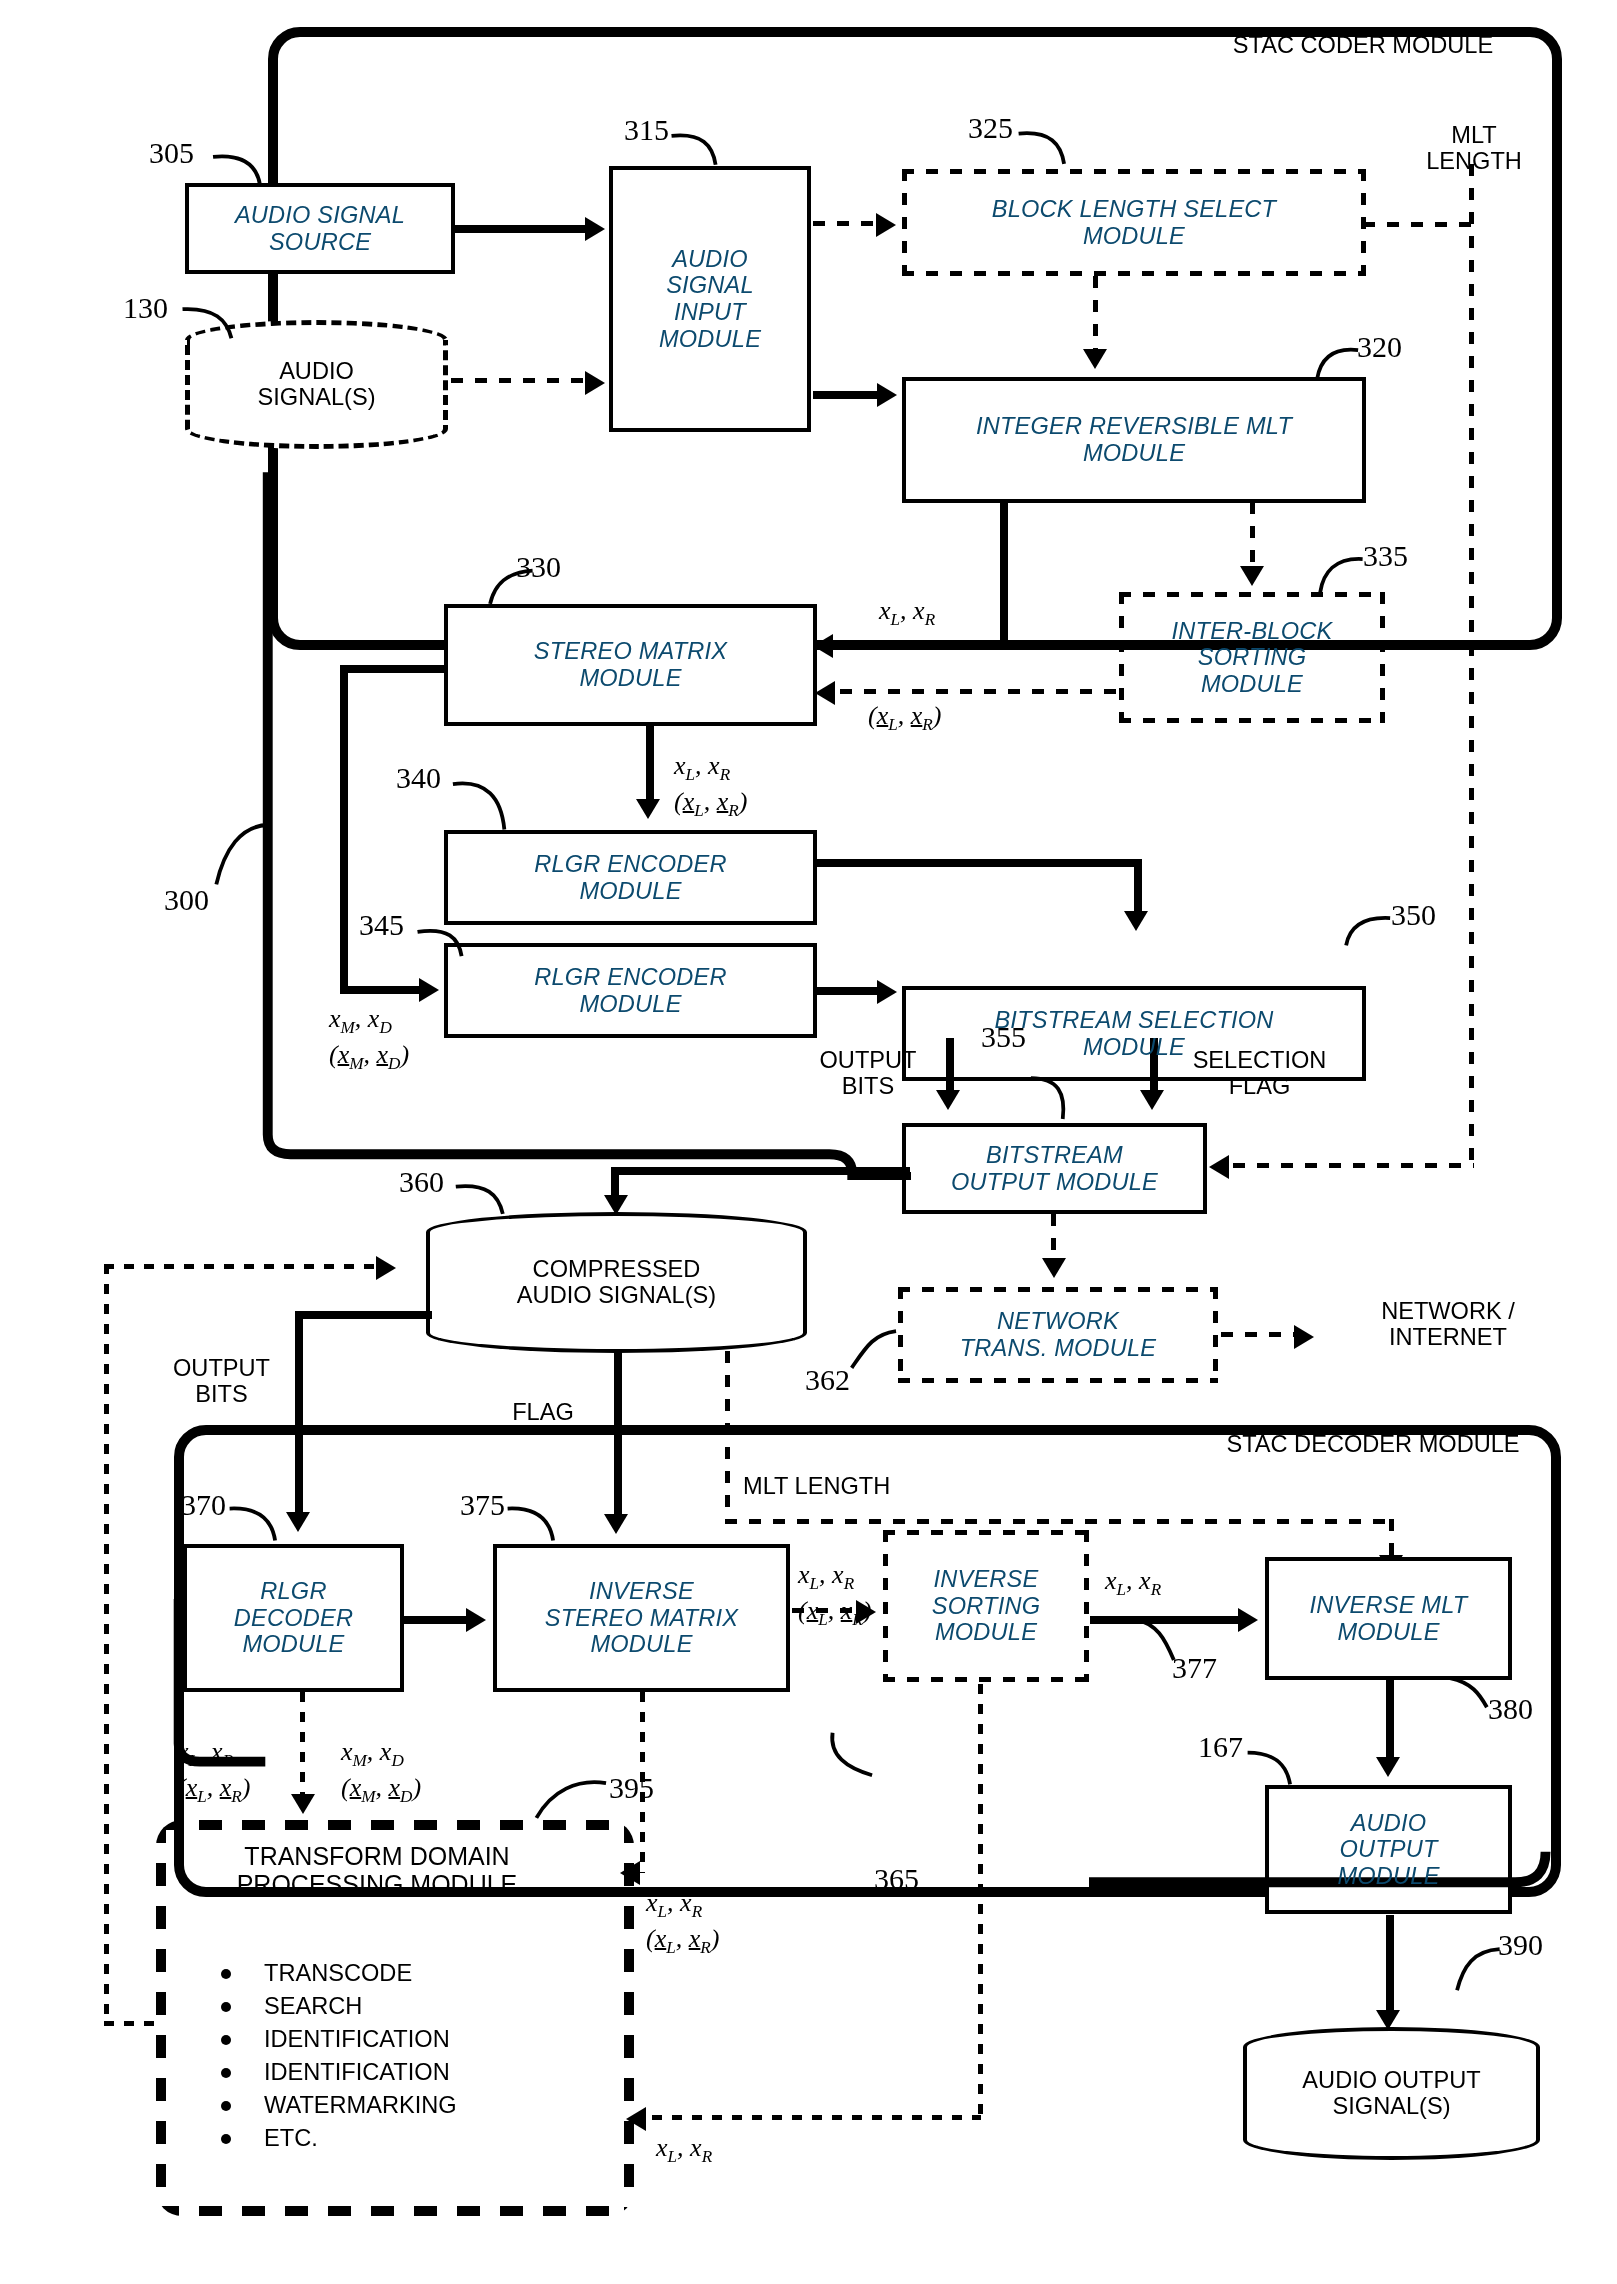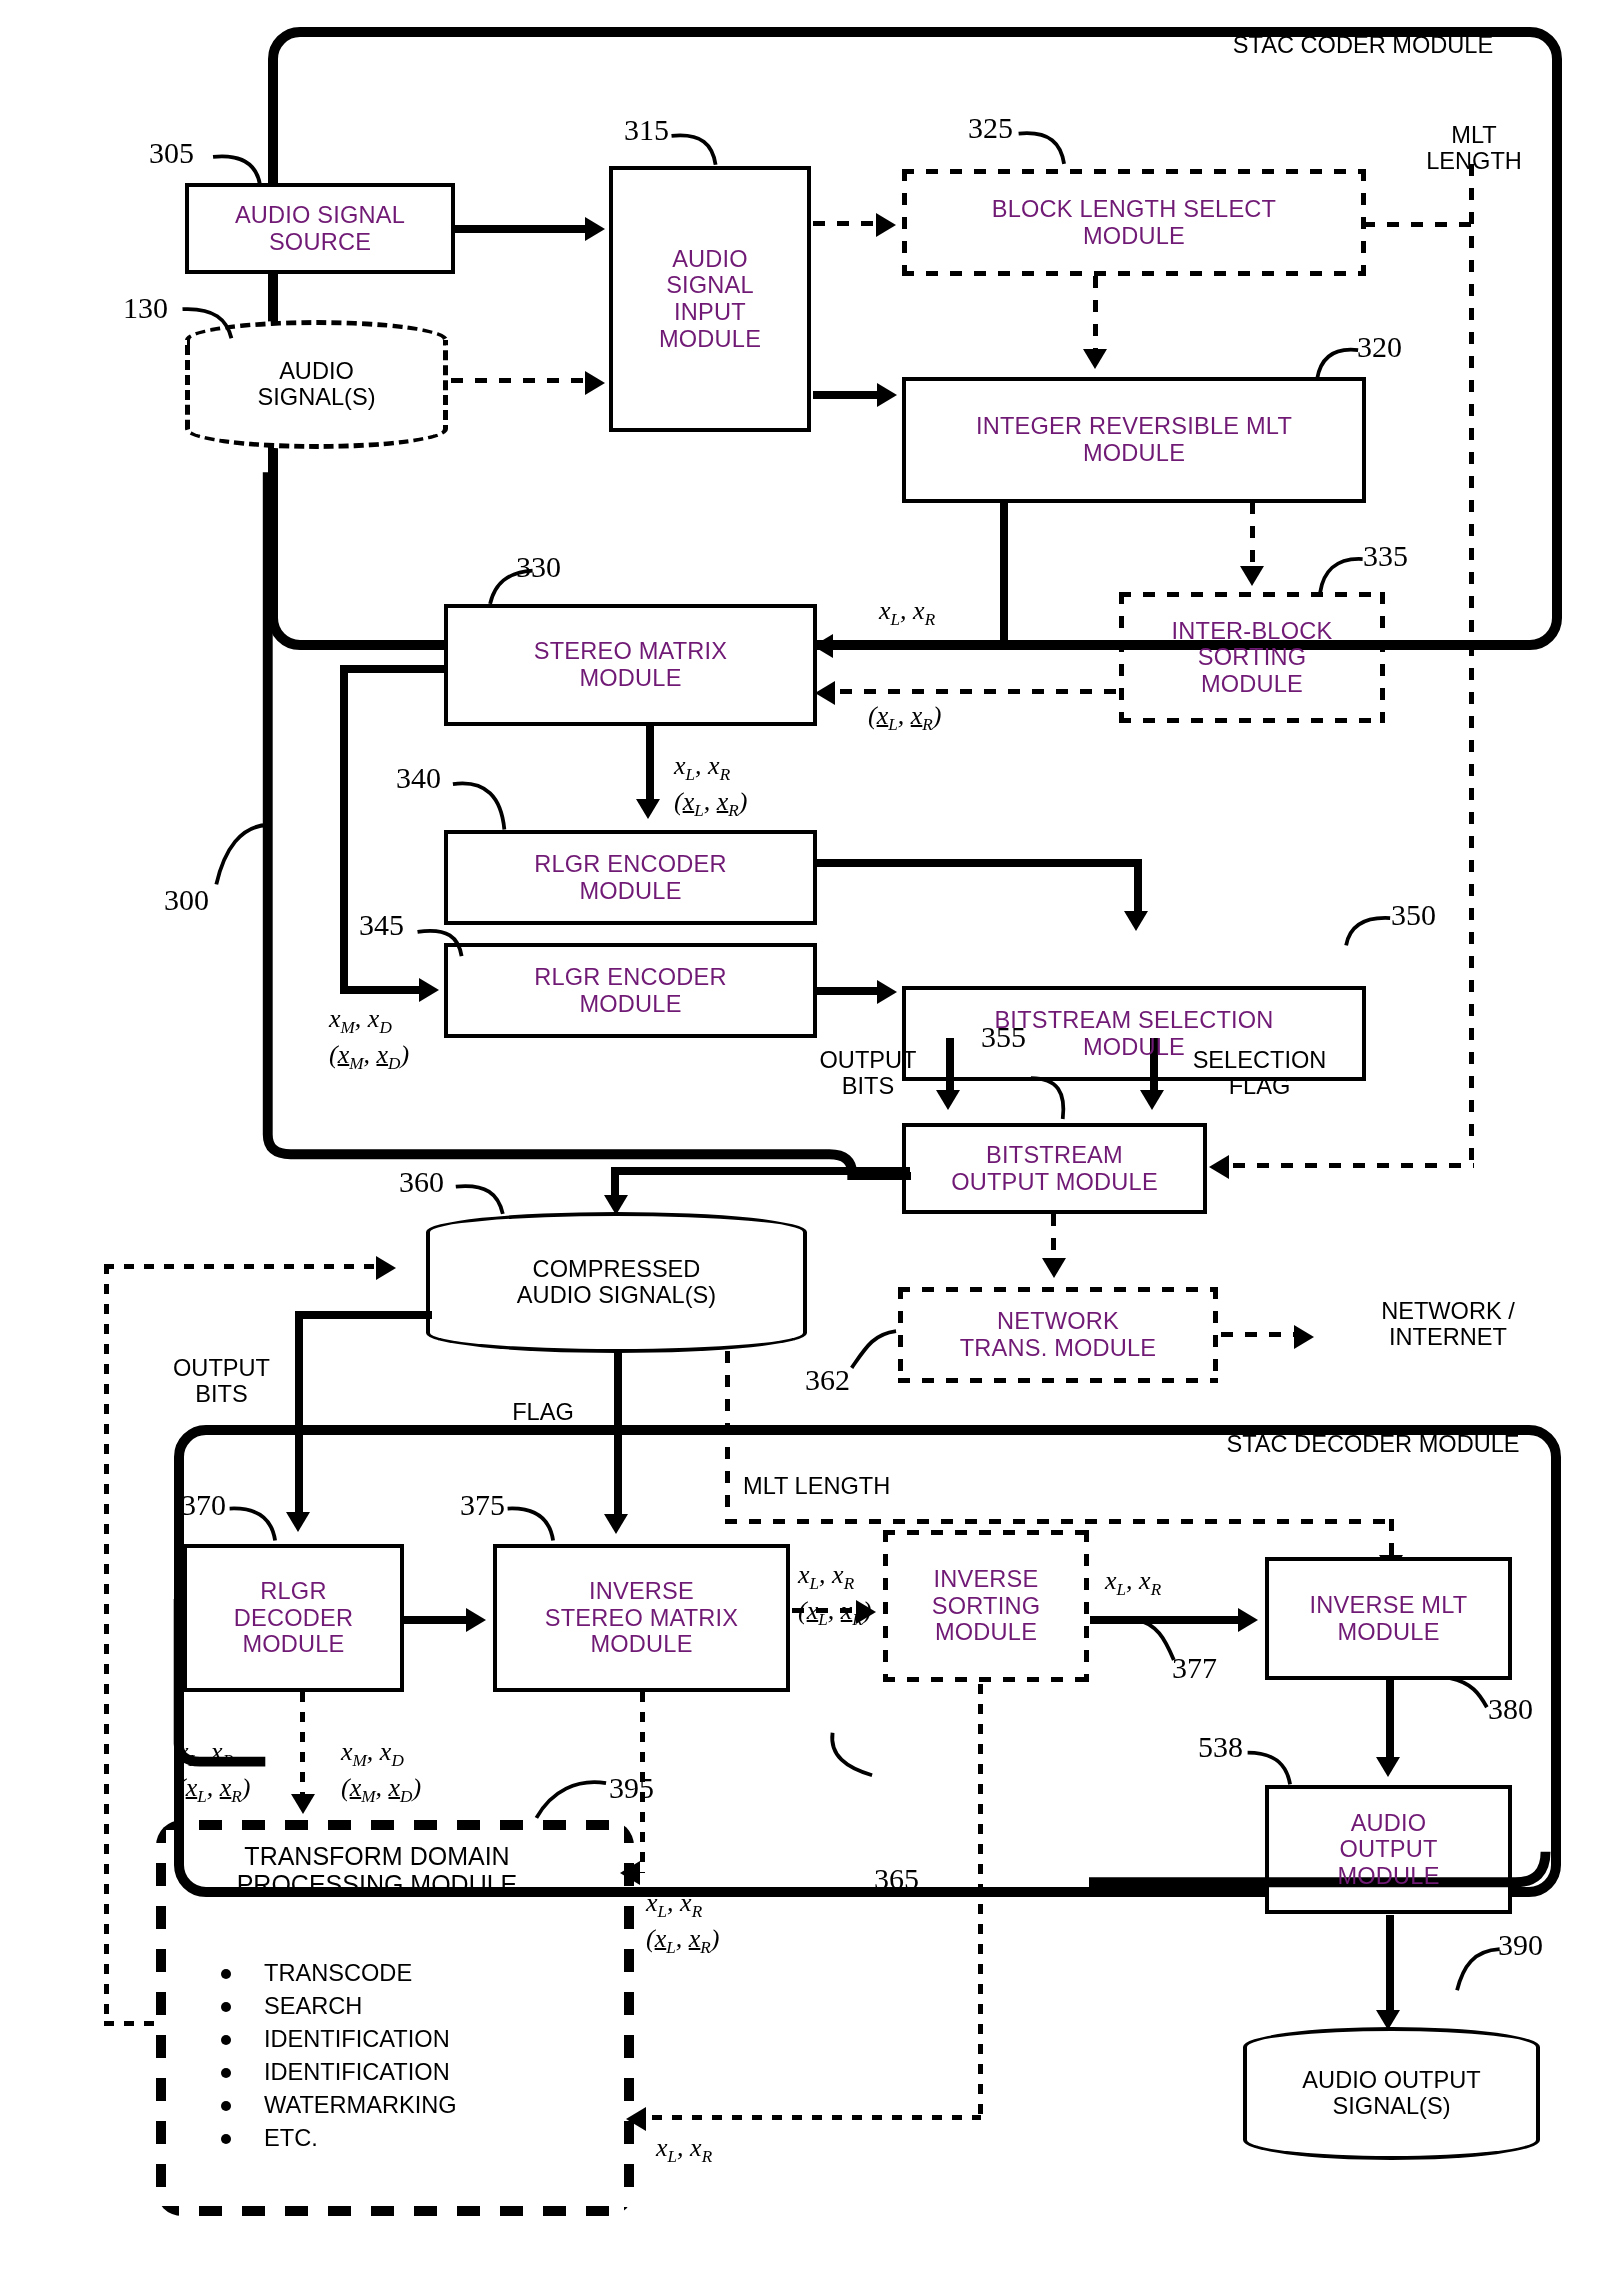--- a/index.html
+++ b/index.html
@@ -2,21 +2,21 @@
 <html style="font-size:12px"><head>
 <meta charset="utf-8">
 <style>
   html,body{margin:0;padding:0;background:#fff;}
   body{font-family:"Liberation Sans",sans-serif;}
   #stage{position:relative;width:1618px;height:2284px;background:#fff;overflow:hidden;}
 
   
   .box{position:absolute;box-sizing:border-box;border:4.6px solid #000;background:#fff;
        display:flex;align-items:center;justify-content:center;text-align:center;
-       font-size:23.6px;line-height:1.13;color:#701a75;letter-spacing:0.2px;}
+       font-size:23.6px;line-height:1.13;color:#0c4a6e;letter-spacing:0.2px;font-style:italic;}
   .box.dash{border:0;background:transparent;}
   .box.dash .dashbg{position:absolute;inset:0;
        background-image:
          repeating-linear-gradient(to right,#000 0 12px,transparent 12px 24px),
          repeating-linear-gradient(to right,#000 0 12px,transparent 12px 24px),
          repeating-linear-gradient(to bottom,#000 0 12px,transparent 12px 24px),
          repeating-linear-gradient(to bottom,#000 0 12px,transparent 12px 24px);
        background-size:100% 5.3px,100% 5.3px,5.3px 100%,5.3px 100%;
        background-position:0 0,0 100%,0 0,100% 0;
        background-repeat:no-repeat;}
@@ -343,21 +343,21 @@
       <path d="M4 4 C 32 10, 42 24, 52 42"></path>
     </svg>
 
   <div class="ln thick h" style="left:1090px;top:1616px;width:151px;"></div>
   <div class="arw r" style="left:1238px;top:1608px;"></div>
   <div class="math" style="left:1105px;top:1565px;">x<sub>L</sub>, x<sub>R</sub></div>
 
   <div class="box" style="left:1265px;top:1785px;width:247px;height:129px;">
     <span class="t">AUDIO<br>OUTPUT<br>MODULE</span>
   </div>
-  <div class="refnum" style="left:1198px;top:1730px;">538</div>
+  <div class="refnum" style="left:1198px;top:1730px;">167</div>
   <svg class="leader" style="left:1246px;top:1745px;width:76px;height:47px;" viewBox="0 0 100 62" width="76" height="47">
       <path d="M2 10 C 40 10, 54 28, 58 52"></path>
     </svg>
 
   <div class="ln thick v" style="left:1386px;top:1680px;height:81px;"></div>
   <div class="arw d" style="left:1376px;top:1757px;"></div>
 
   <div class="cyl" style="left:1243px;top:2027px;width:297px;height:133px;">
     <div class="top"></div>
     <div class="body"></div>

